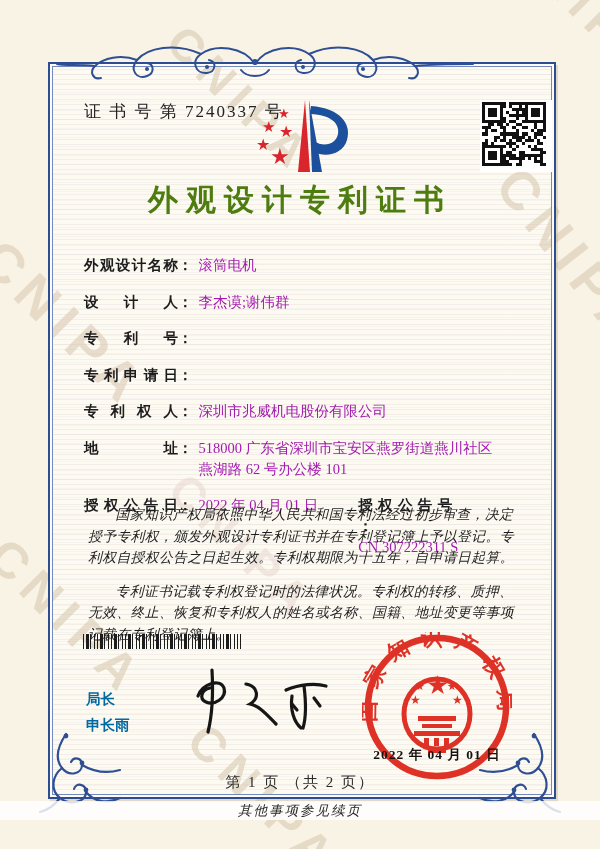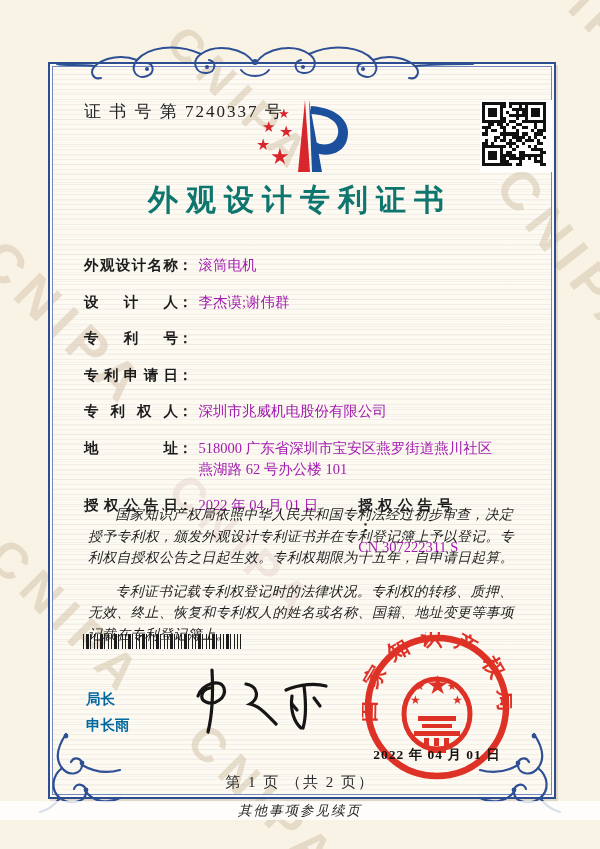--- a/index.html
+++ b/index.html
@@ -23,21 +23,21 @@
   .frame-border{position:absolute;left:48px;top:62px;width:504px;height:733px;z-index:2;
     border:2px solid #2c4d92;box-shadow:inset 0 0 0 2px #fdfbf4,inset 0 0 0 3px #7388bd,2px 3px 0 rgba(177,166,143,.35);
     pointer-events:none;}
   .ornament{position:absolute;z-index:2;pointer-events:none;}
   
   .content-item{position:absolute;z-index:3;}
   .cert-no{left:84px;top:100px;font-size:17px;letter-spacing:2px;color:#222;}
   .logo{left:248px;top:96px;}
   .qr-box{left:480px;top:100px;width:68px;height:68px;background:#fff;padding:2px;}
   .doc-title{left:0;top:180px;width:100%;text-align:center;font-size:30px;font-weight:bold;
-             letter-spacing:8px;color:#0f766e;}
+             letter-spacing:8px;color:#4d7c0f;}
   .fields{left:84px;top:255px;width:420px;font-size:14.5px;}
   .frow{display:flex;margin-bottom:15.5px;line-height:21px;}
   .flabel{width:94px;flex:none;font-weight:bold;text-align:justify;text-align-last:justify;color:#1c1c1c;}
   .fcolon{flex:none;font-weight:bold;margin-right:6px;}
   .fvalue{font-weight:normal;color:#a21caf;}
   .addr-value{width:356px;}
   .pair2{margin-left:40px;display:flex;flex-direction:column;}
   .paras{left:76px;top:492px;width:452px;z-index:3;font-size:13.8px;line-height:21.5px;
          font-style:italic;letter-spacing:.4px;color:#1d1d1d;}
   .paras p{margin:12px;text-indent:2em;}

